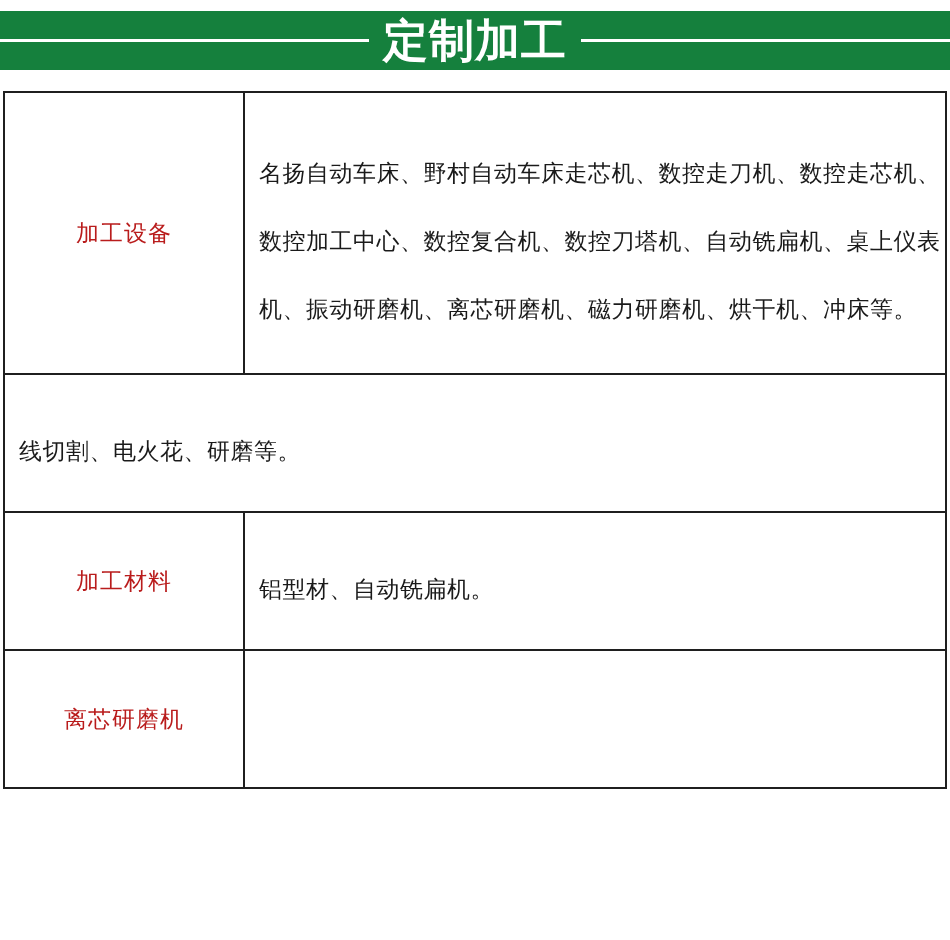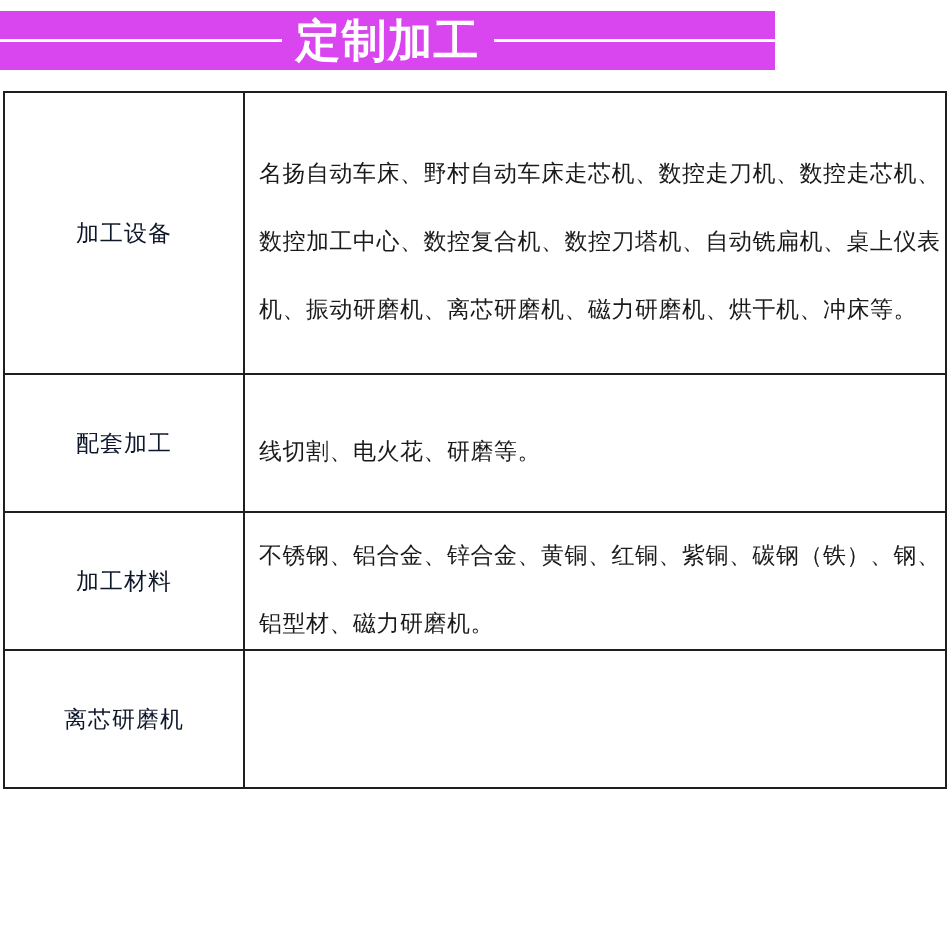--- a/index.html
+++ b/index.html
@@ -12,23 +12,23 @@
     height: 940px;
     position: relative;
     font-family: "Liberation Sans", sans-serif;
   }
 
   
   .banner {
     position: absolute;
     top: 11px;
     left: 0;
-    width: 775px;
+    width: 950px;
     height: 59px;
-    background: #d946ef;
+    background: #15803d;
     display: flex;
     align-items: center;
   }
   .banner .rule {
     flex: 1 1 auto;
     height: 3px;
     background: #ffffff;
   }
   .banner .title {
     flex: 0 0 auto;
@@ -64,21 +64,21 @@
 
   .label-cell {
     flex: 0 0 240px;
     width: 240px;
     border-right: 2px solid #1f1f1f;
     box-sizing: border-box;
     display: flex;
     align-items: center;
     justify-content: center;
     font-size: 23px;
-    color: #0f172a;
+    color: #b91c1c;
     letter-spacing: 1px;
   }
   .content-cell {
     flex: 1 1 auto;
     display: flex;
     flex-direction: column;
     justify-content: center;
     padding: 0 10px 0 14px;
     box-sizing: border-box;
     overflow: hidden;
@@ -106,31 +106,29 @@
   <div class="trow tall">
     <div class="label-cell">加工设备</div>
     <div class="content-cell">
       <div class="content-line">名扬自动车床、野村自动车床走芯机、数控走刀机、数控走芯机、</div>
       <div class="content-line">数控加工中心、数控复合机、数控刀塔机、自动铣扁机、桌上仪表</div>
       <div class="content-line">机、振动研磨机、离芯研磨机、磁力研磨机、烘干机、冲床等。</div>
     </div>
   </div>
 
   <div class="trow std">
-    <div class="label-cell">配套加工</div>
     <div class="content-cell">
       <div class="content-line">线切割、电火花、研磨等。</div>
     </div>
   </div>
 
   <div class="trow std">
     <div class="label-cell">加工材料</div>
     <div class="content-cell">
-      <div class="content-line">不锈钢、铝合金、锌合金、黄铜、红铜、紫铜、碳钢（铁）、钢、</div>
-      <div class="content-line">铝型材、磁力研磨机。</div>
+      <div class="content-line">铝型材、自动铣扁机。</div>
     </div>
   </div>
 
   <div class="trow std">
     <div class="label-cell">离芯研磨机</div>
   </div>
 
 
 </div>
 

